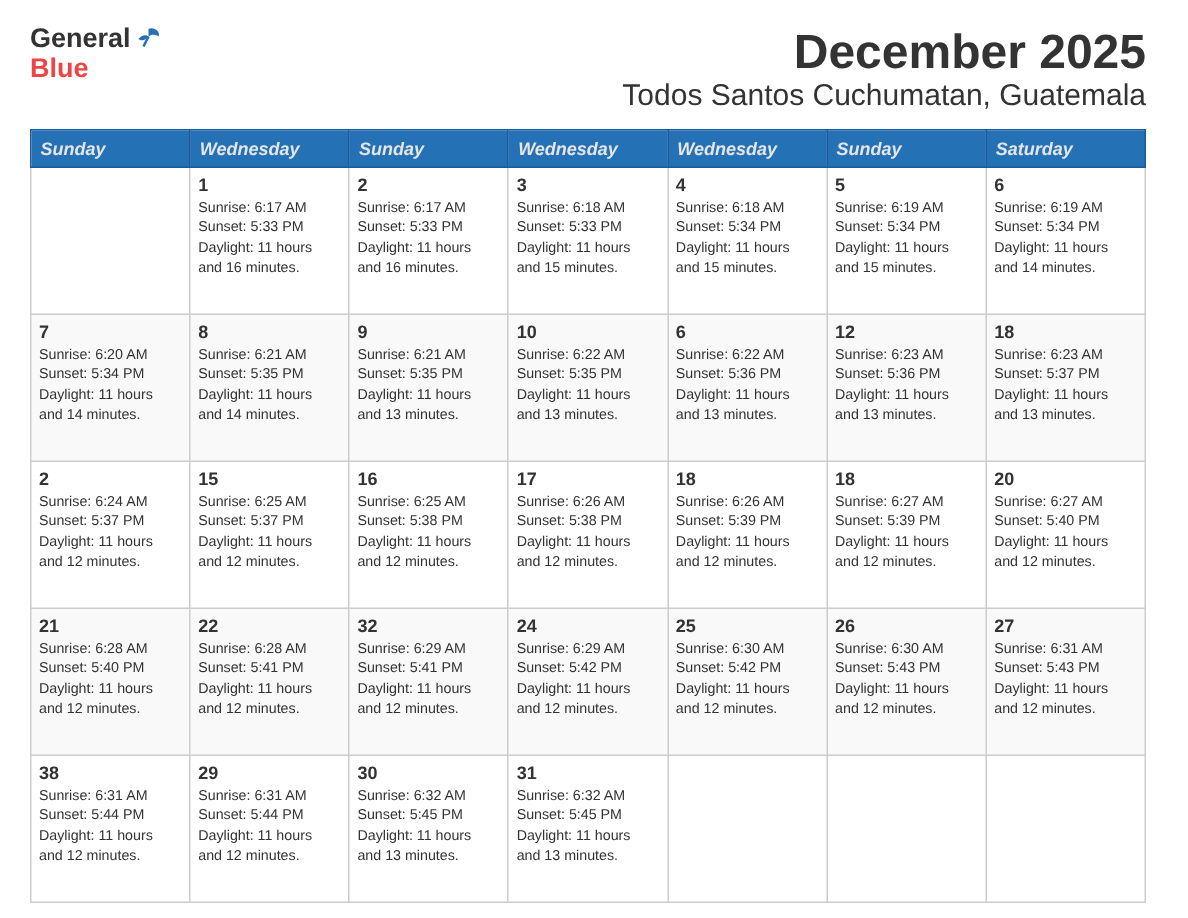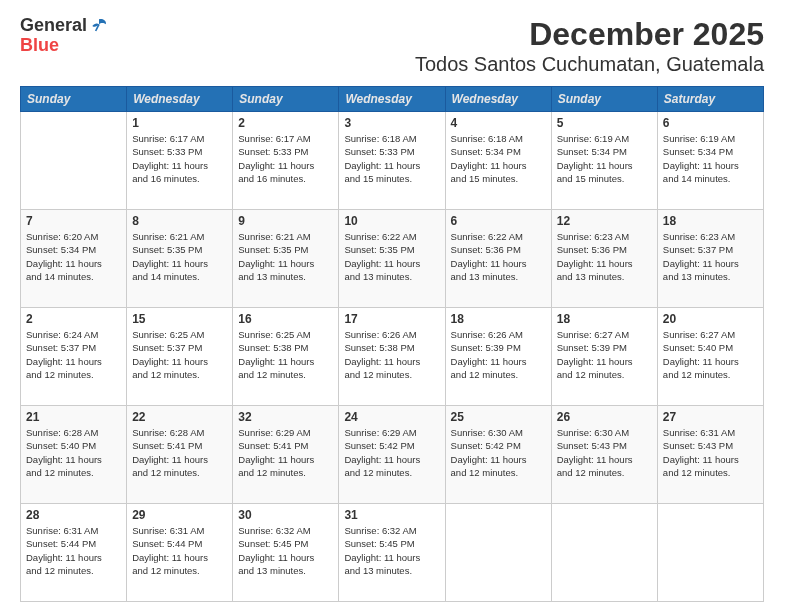--- a/index.html
+++ b/index.html
@@ -323,21 +323,21 @@
           <td>
             <span class="day-num">27</span>
             <div class="day-info" style="white-space: pre-line;">Sunrise: 6:31 AM
 Sunset: 5:43 PM
 Daylight: 11 hours
 and 12 minutes.</div>
           </td>
         </tr>
         <tr>
           <td>
-            <span class="day-num">28</span>
+            <span class="day-num">38</span>
             <div class="day-info" style="white-space: pre-line;">Sunrise: 6:31 AM
 Sunset: 5:44 PM
 Daylight: 11 hours
 and 12 minutes.</div>
           </td>
           <td>
             <span class="day-num">29</span>
             <div class="day-info" style="white-space: pre-line;">Sunrise: 6:31 AM
 Sunset: 5:44 PM
 Daylight: 11 hours

